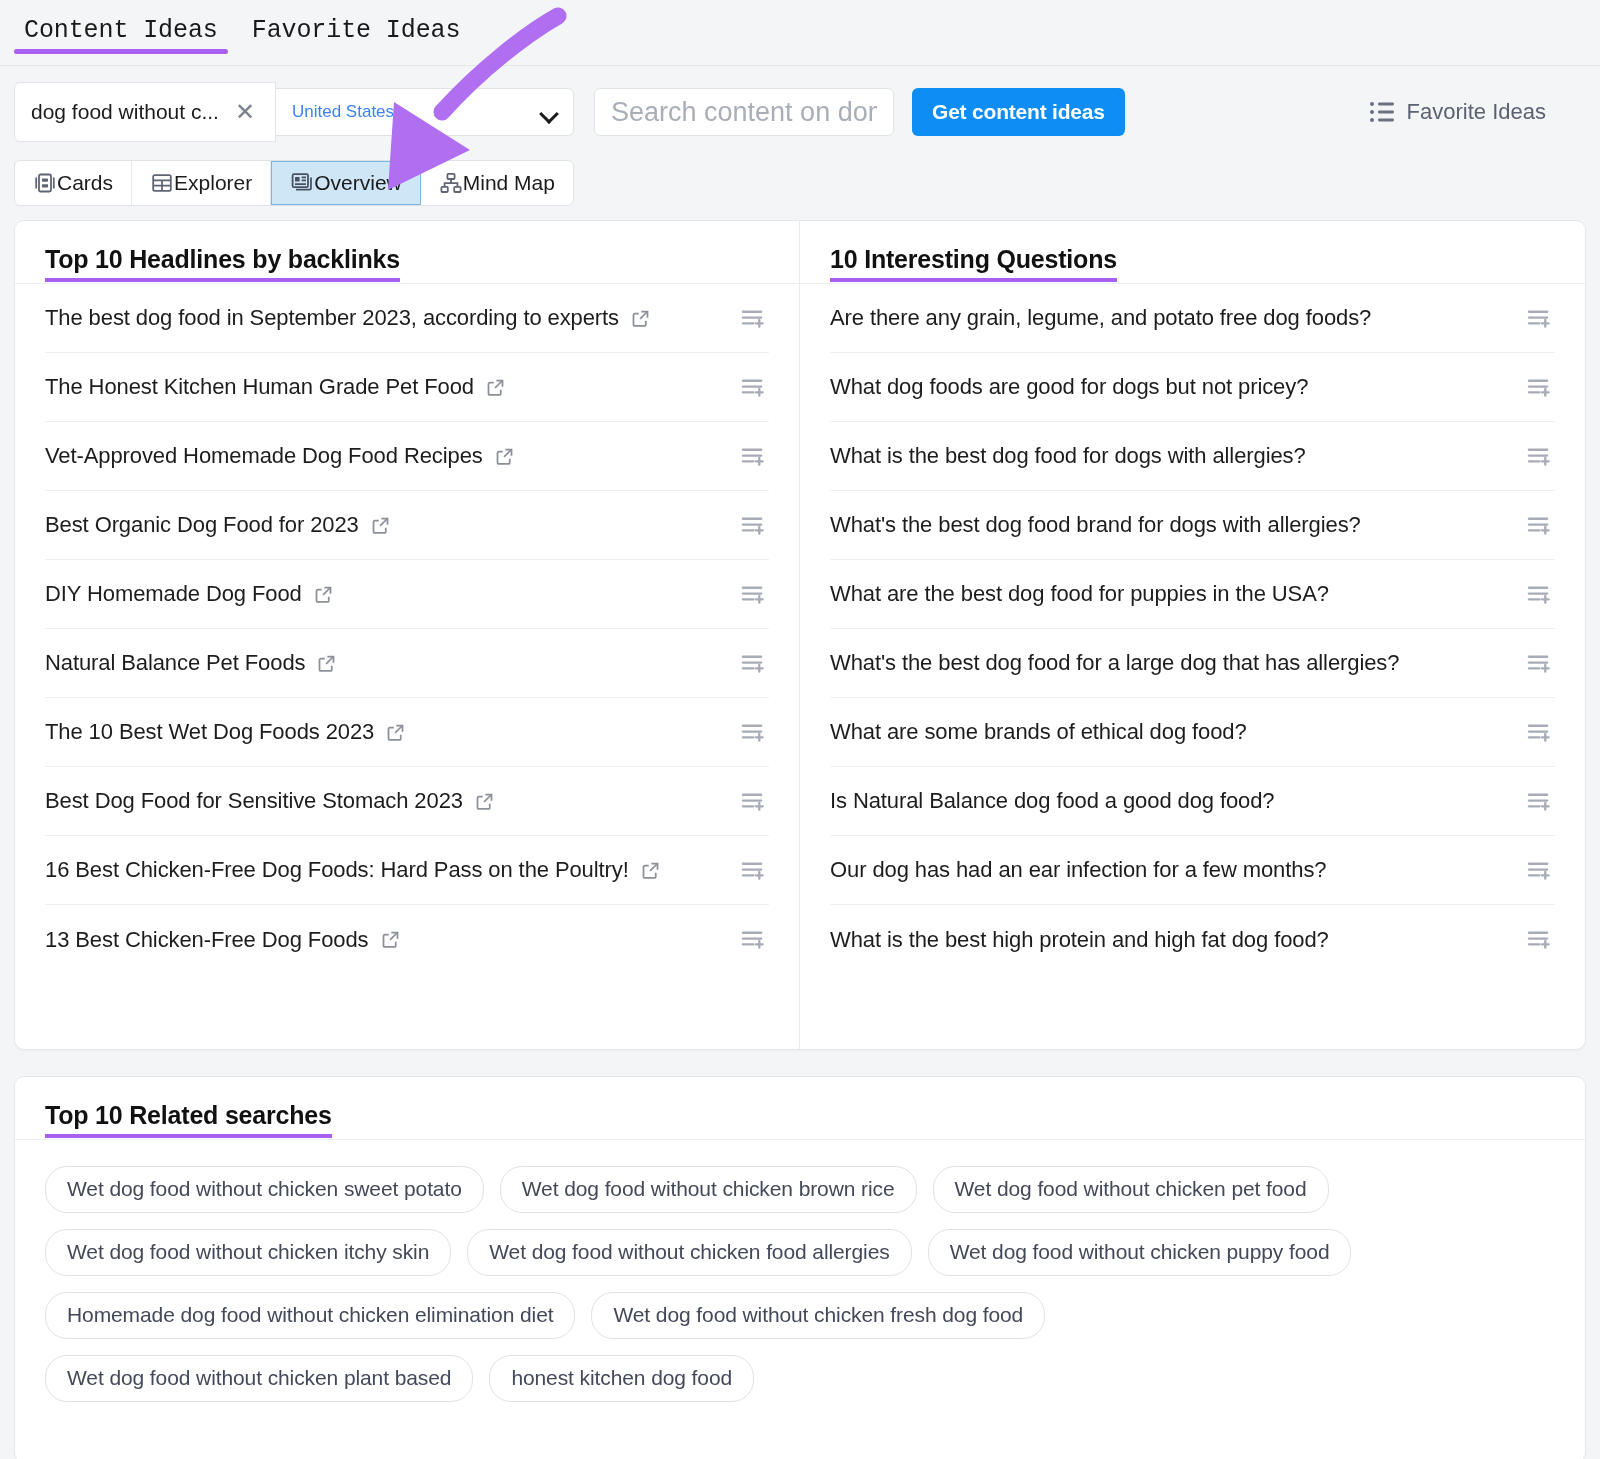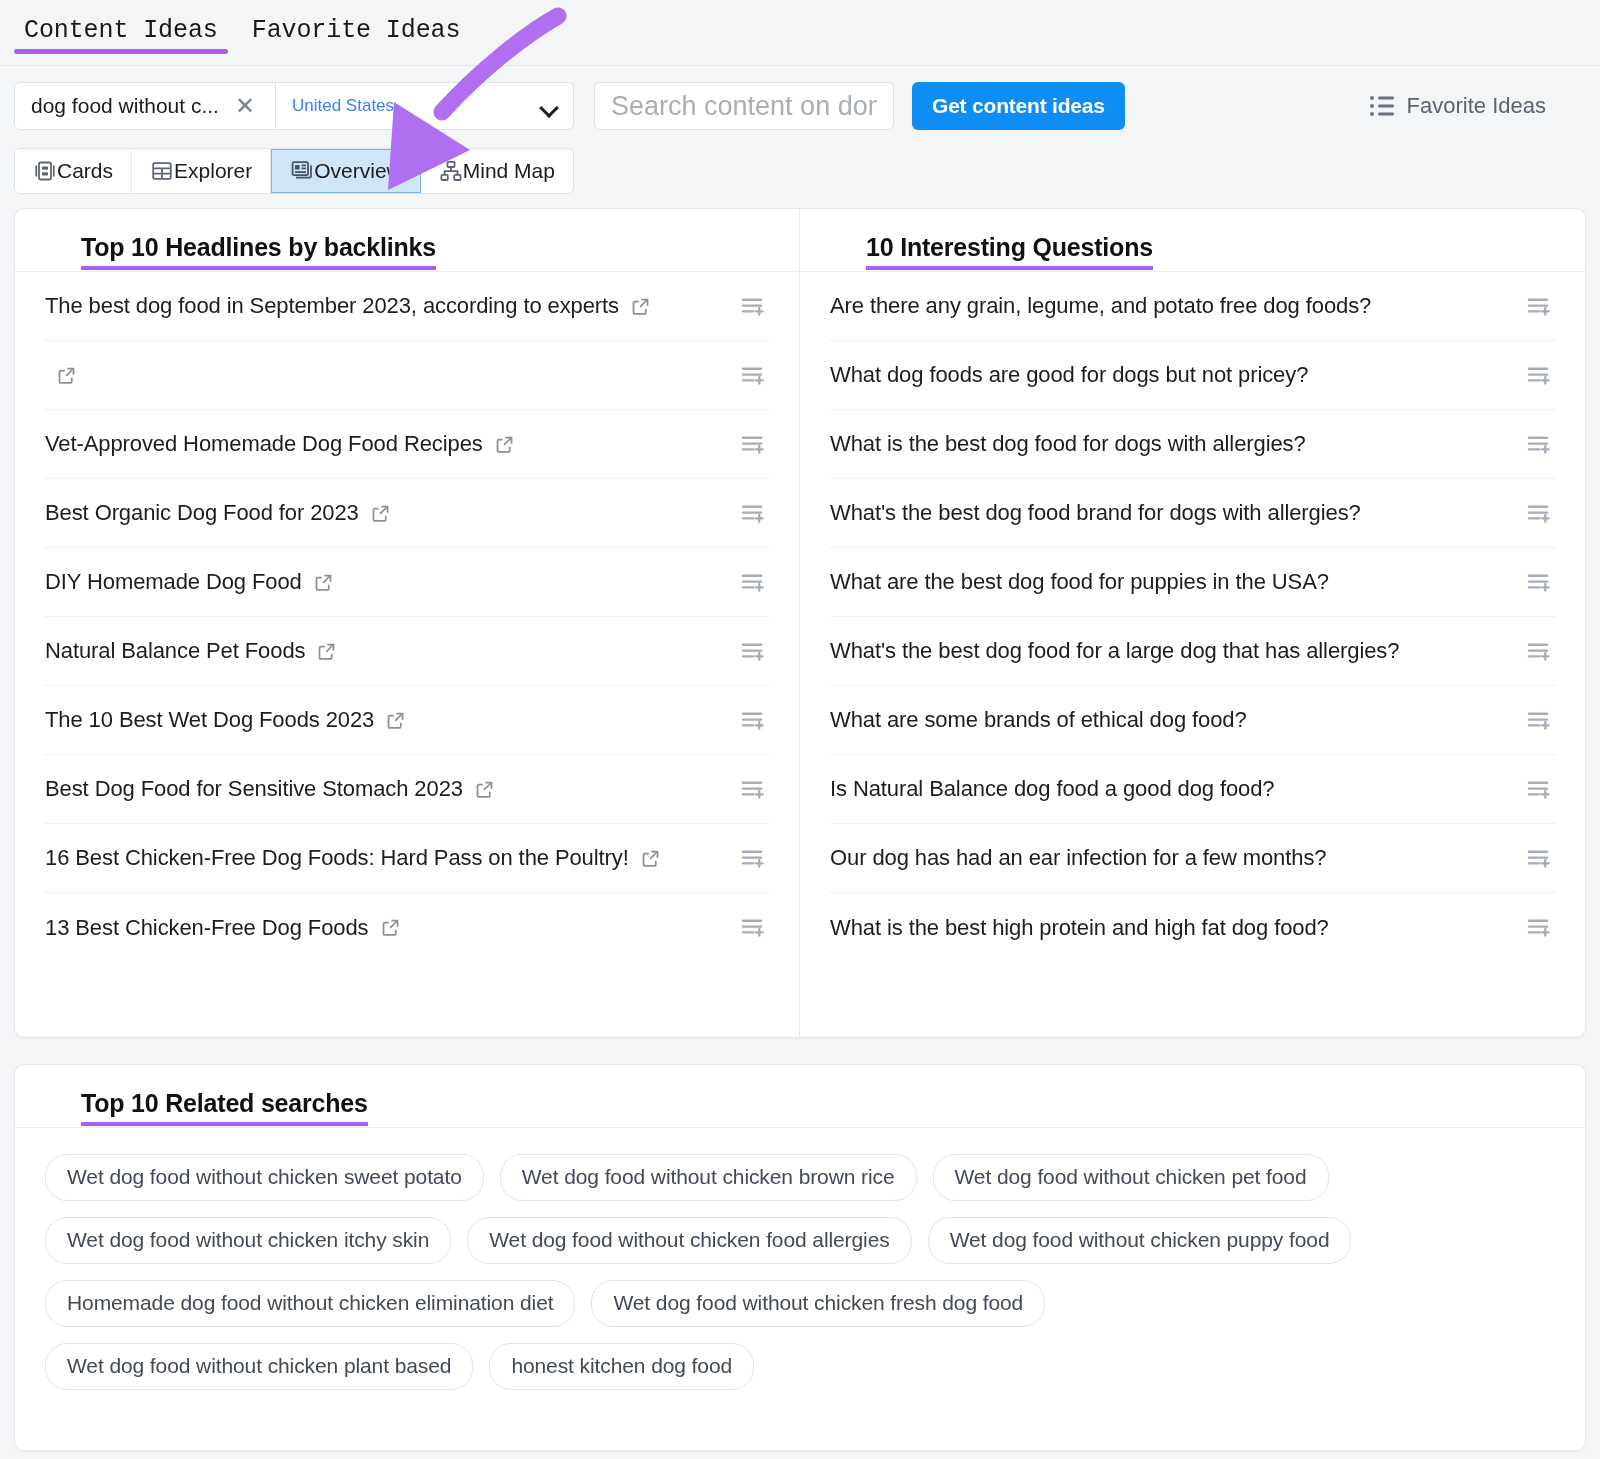--- a/index.html
+++ b/index.html
@@ -44,21 +44,21 @@
   
   .controls {
     display: flex;
     align-items: center;
     padding: 16px 14px 0 14px;
     position: relative;
   }
   .kwbox {
     display: flex;
     align-items: center;
-    height: 48px;
+    height: 60px;
     background: #fff;
     border: 1px solid #dfe2e7;
     border-radius: 6px 0 0 6px;
     padding: 0 14px 0 16px;
     min-width: 262px;
   }
   .kwbox .kwtext {
     font-size: 21px;
     color: #1c1c1c;
     white-space: nowrap;
@@ -180,21 +180,20 @@
     height: 62px;
   }
   .card-title {
     display: inline-block;
     font-size: 25px;
     font-weight: bold;
     color: #111;
     padding-bottom: 4px;
     border-bottom: 4px solid #a95ff0;
     letter-spacing: -0.2px;
-    margin-left: 36px;
   }
   .divider { height: 1px; background: #eceef1; }
 
   .rows { padding: 0 30px; }
   .row {
     display: flex;
     align-items: center;
     min-height: 69px;
     border-bottom: 1px solid #edeff2;
     padding-right: 2px;
@@ -363,20 +362,21 @@
                 <path d="M20 4l-8.5 8.5"></path>
                 <path d="M18 14.5V19a1.5 1.5 0 0 1-1.5 1.5h-11A1.5 1.5 0 0 1 4 19V8a1.5 1.5 0 0 1 1.5-1.5H10"></path>
               </svg>
             <svg class="addlist" viewBox="0 0 28 24" fill="none" stroke="currentColor" stroke-width="2.4" stroke-linecap="round">
                 <path d="M3 5h19M3 11h19M3 17h11"></path>
                 <path d="M20 13.5v7M16.5 17h7"></path>
               </svg>
           </div>
 
           <div class="row">
+            <span class="label">The Honest Kitchen Human Grade Pet Food</span>
             <svg class="extlink" viewBox="0 0 24 24" fill="none" stroke="currentColor" stroke-width="2">
                 <path d="M13 4h7v7"></path>
                 <path d="M20 4l-8.5 8.5"></path>
                 <path d="M18 14.5V19a1.5 1.5 0 0 1-1.5 1.5h-11A1.5 1.5 0 0 1 4 19V8a1.5 1.5 0 0 1 1.5-1.5H10"></path>
               </svg>
             <svg class="addlist" viewBox="0 0 28 24" fill="none" stroke="currentColor" stroke-width="2.4" stroke-linecap="round">
                 <path d="M3 5h19M3 11h19M3 17h11"></path>
                 <path d="M20 13.5v7M16.5 17h7"></path>
               </svg>
           </div>

